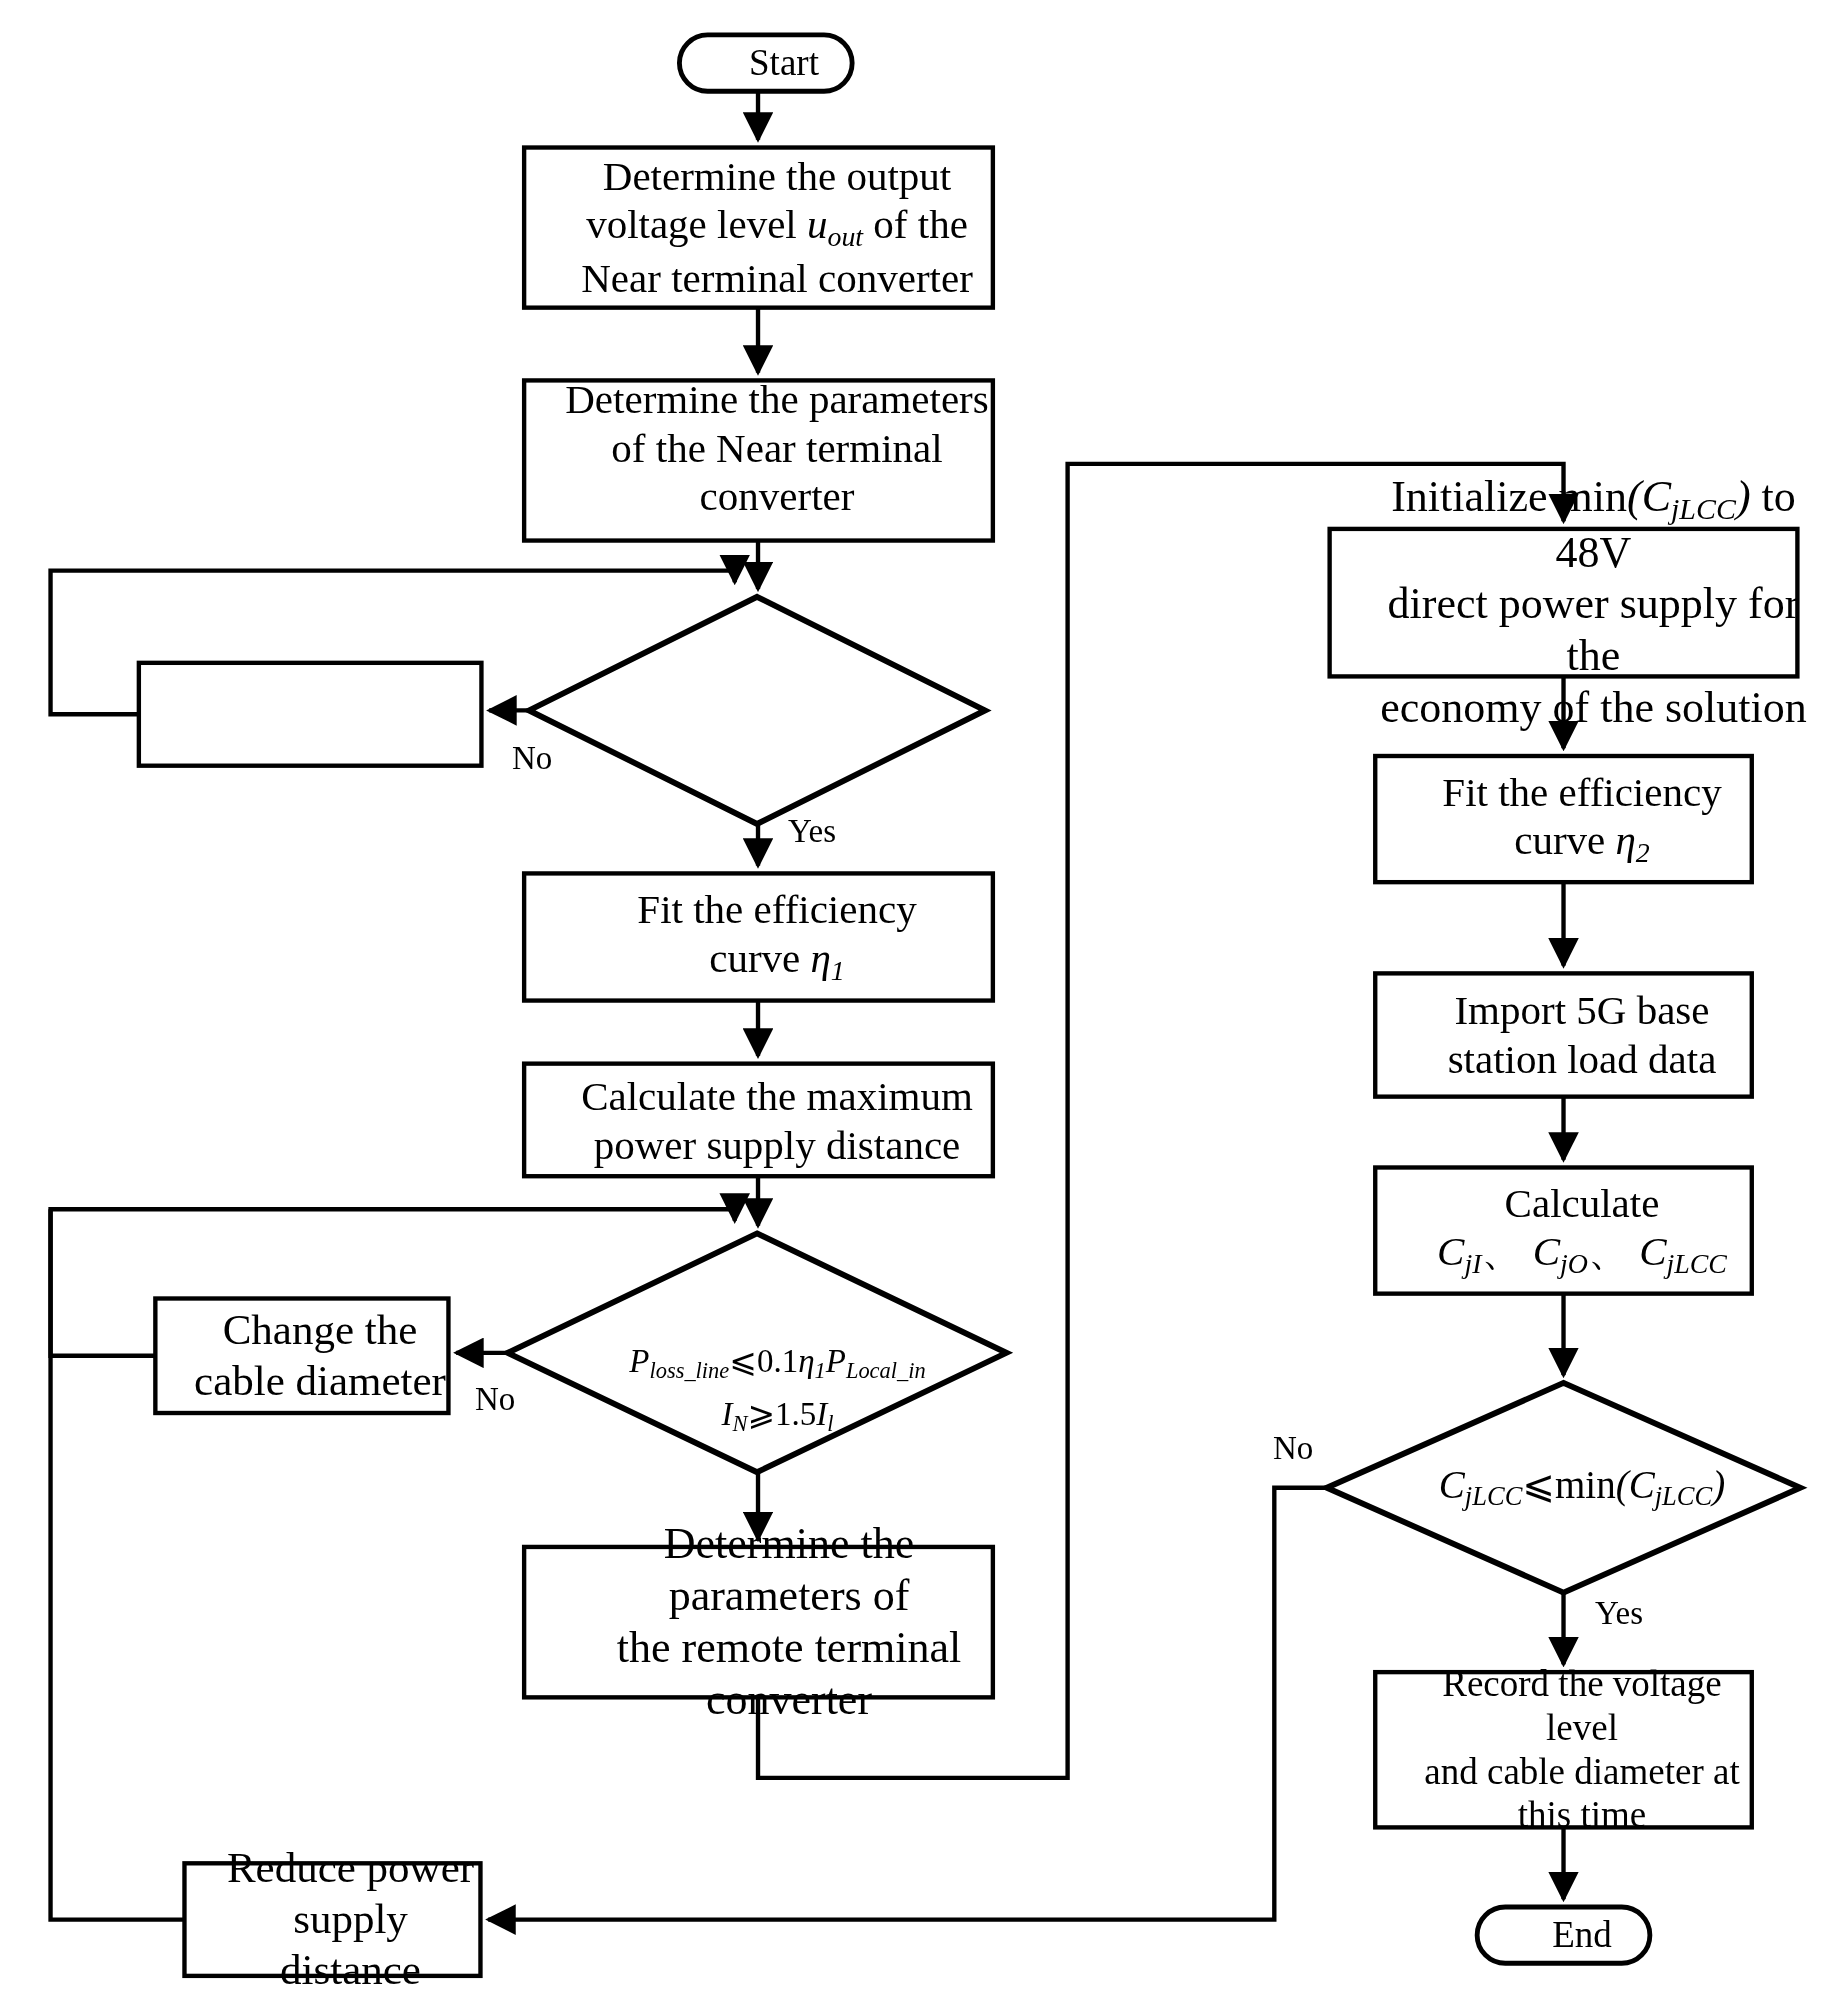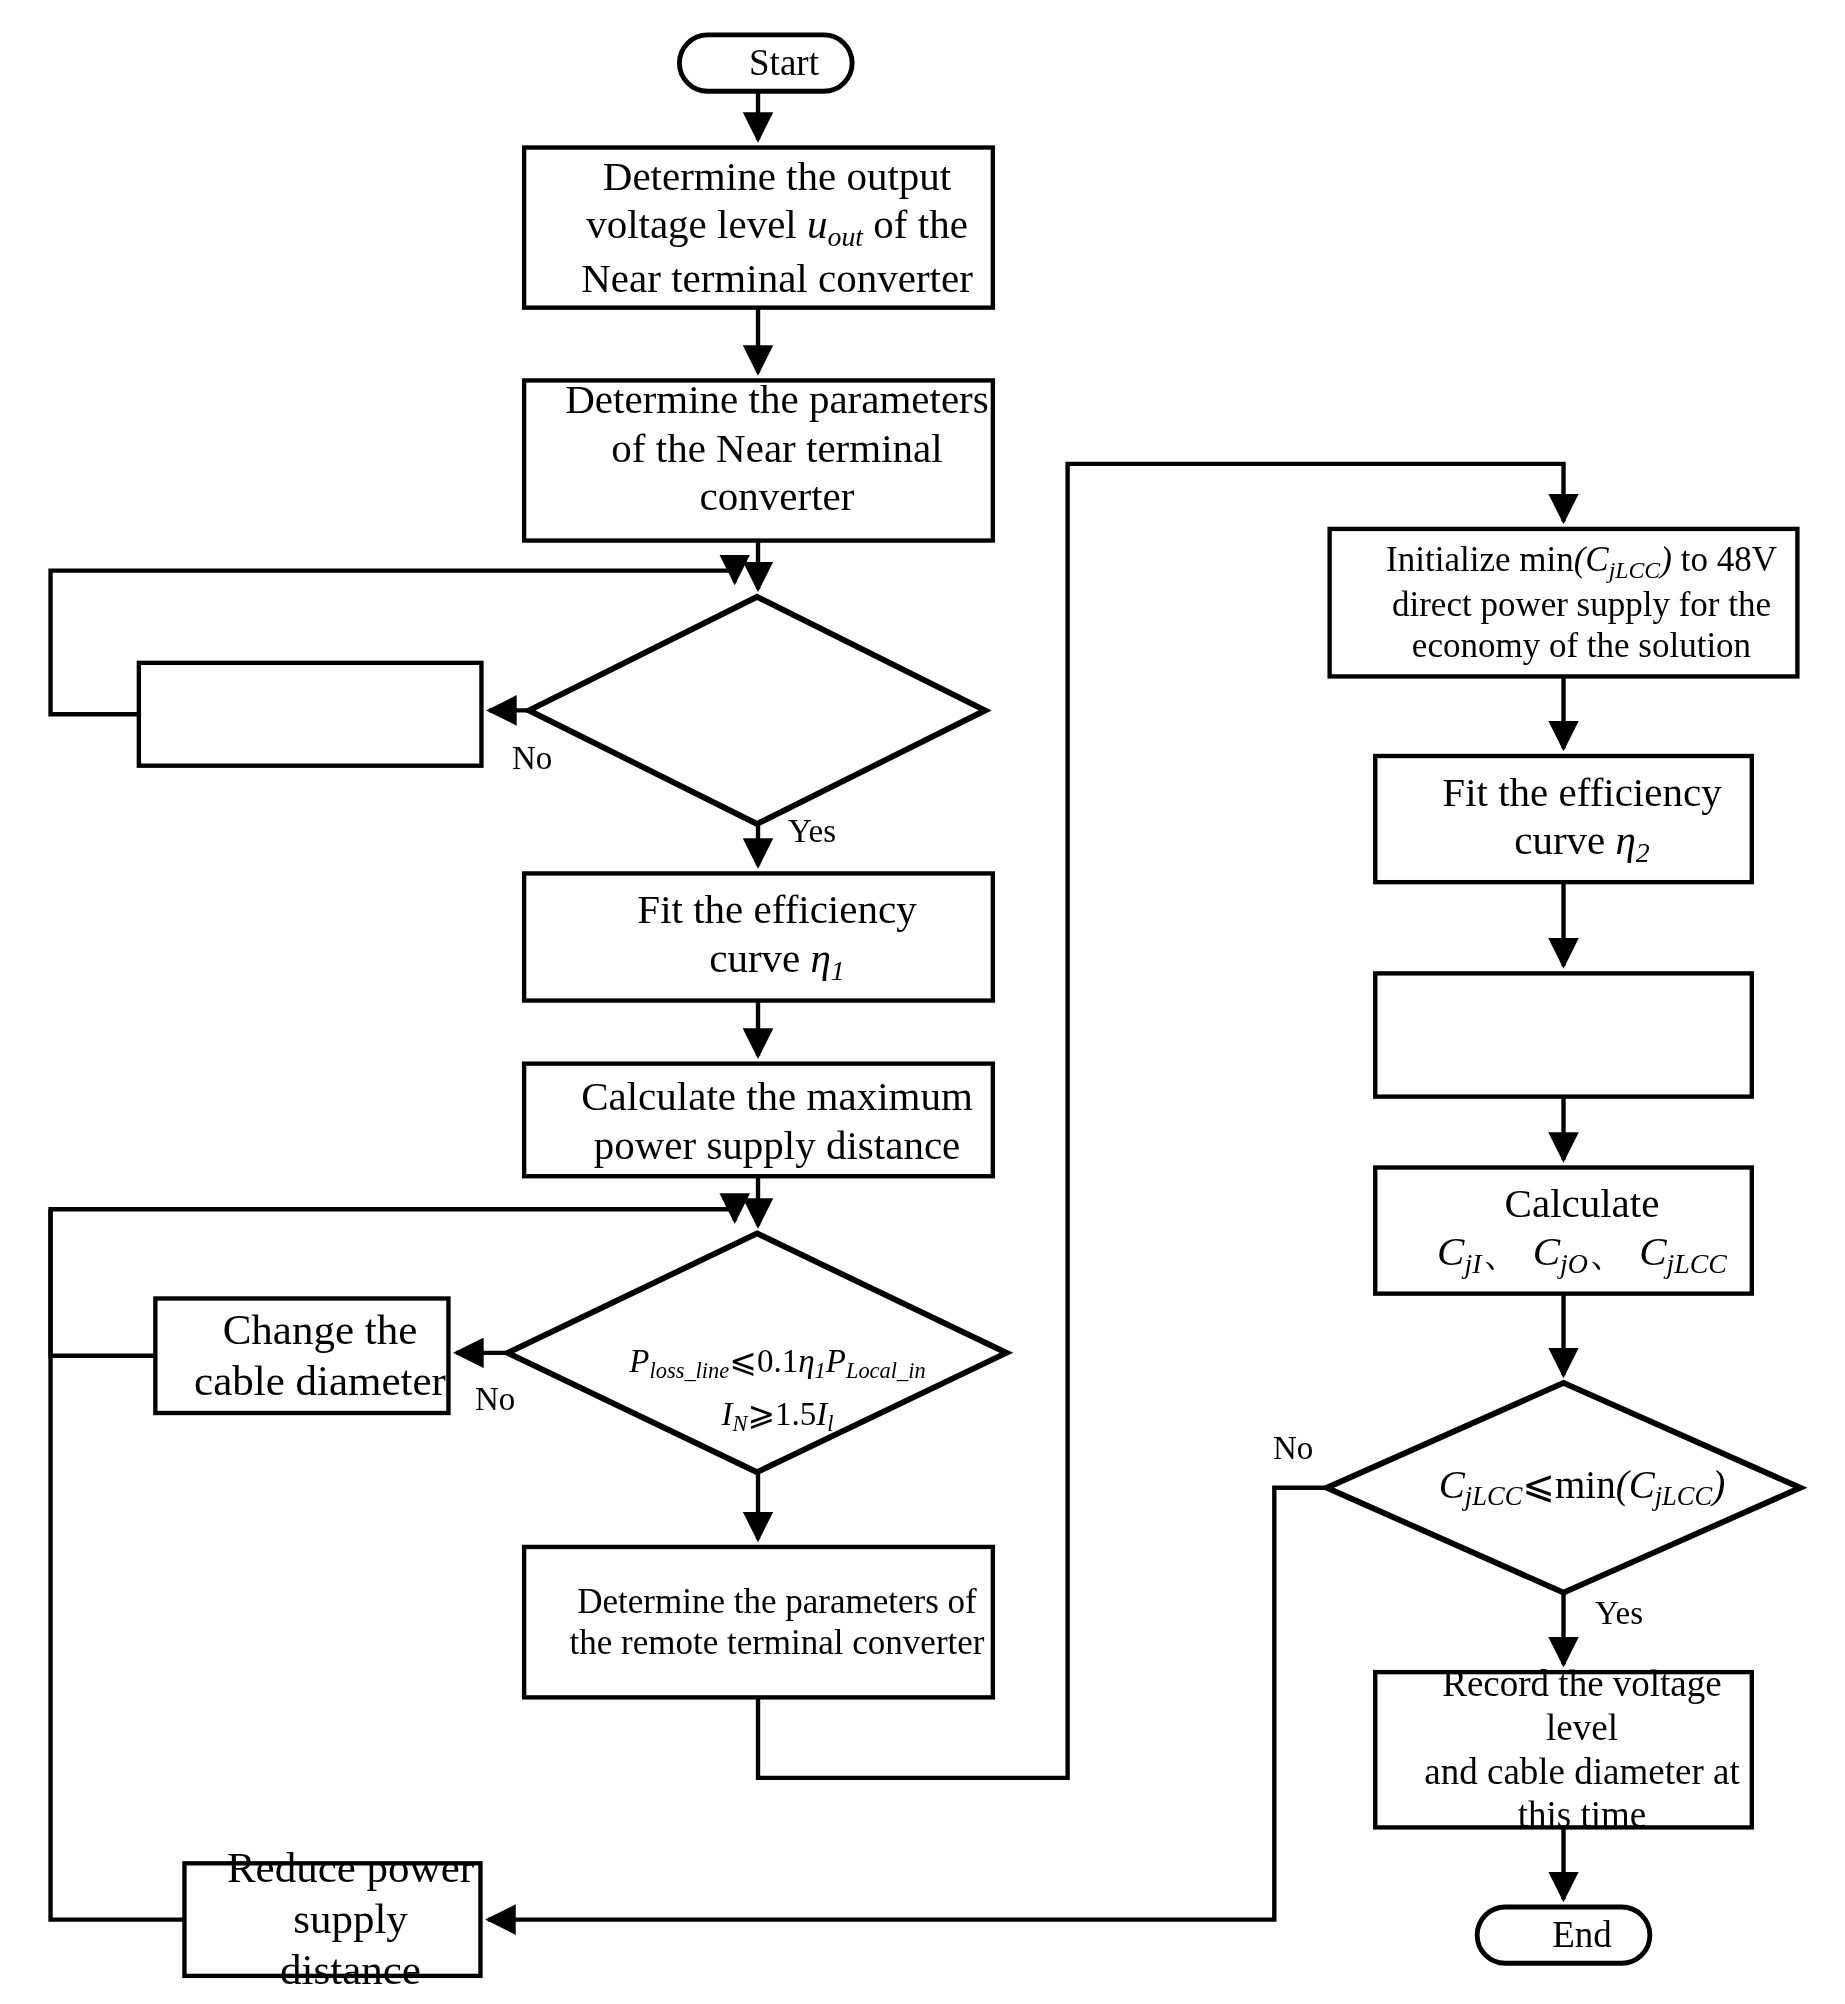--- a/index.html
+++ b/index.html
@@ -35,21 +35,21 @@
   }
   .node-text > span { display: block; width: 100%; margin-left: 37px; }
   .edge-label {
     position: absolute;
     font-family: "Liberation Serif", "DejaVu Serif", serif;
     font-size: 33px;
     line-height: 1;
     white-space: nowrap;
   }
   .t34 { font-size: 33px; }
-  .t36 { font-size: 35px; }
+  .t36 { font-size: 44px; padding-left: 12px; }
   .t38 { font-size: 37px; }
   .t40 { font-size: 39px; }
   .t42 { font-size: 41px; }
   i.mi { font-style: italic; }
   sub.sb { font-size: 0.68em; font-style: italic; vertical-align: -0.28em; }
   .op { font-style: normal; }
 </style>
 </head>
 <body>
 
@@ -164,20 +164,23 @@
   </div>
 
   <div class="node-text t36" style="left:1329px; top:529px; width:468px; height:147px;">
     <span>Initialize min<i class="mi">(C<sub class="sb">jLCC</sub>)</i> to 48V<br>direct power supply for the<br>economy of the solution</span>
   </div>
 
   <div class="node-text t42" style="left:1375px; top:756px; width:377px; height:126px;">
     <span>Fit the efficiency<br>curve <i class="mi">η<sub class="sb">2</sub></i></span>
   </div>
 
+  <div class="node-text t42" style="left:1375px; top:973px; width:377px; height:123px;">
+    <span>Import 5G base<br>station load data</span>
+  </div>
 
   <div class="node-text t40" style="left:1378px; top:1460px; width:371px; height:54px;">
     <span><i class="mi">C<sub class="sb">jLCC</sub></i><span class="op">⩽</span>min<i class="mi">(C<sub class="sb">jLCC</sub>)</i></span>
   </div>
 
   <div class="node-text t42" style="left:1375px; top:1167px; width:377px; height:126px;">
     <span>Calculate<br><i class="mi">C<sub class="sb">jI</sub></i>、 <i class="mi">C<sub class="sb">jO</sub></i>、 <i class="mi">C<sub class="sb">jLCC</sub></i></span>
   </div>
 
   <div class="node-text t38" style="left:1375px; top:1672px; width:377px; height:155px;text-align:center;">

